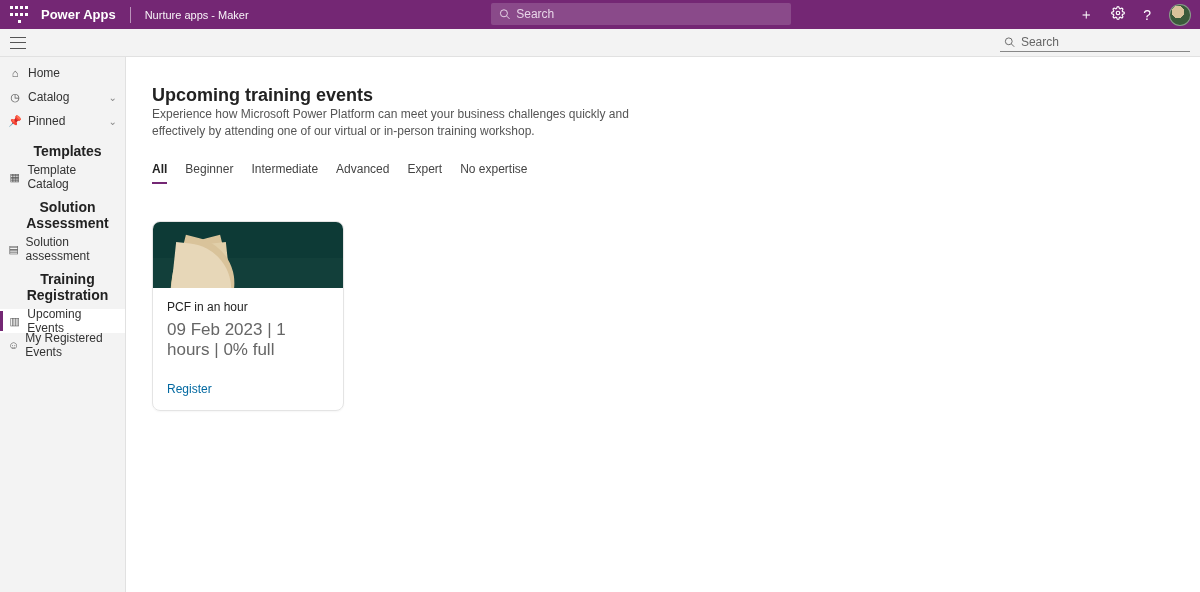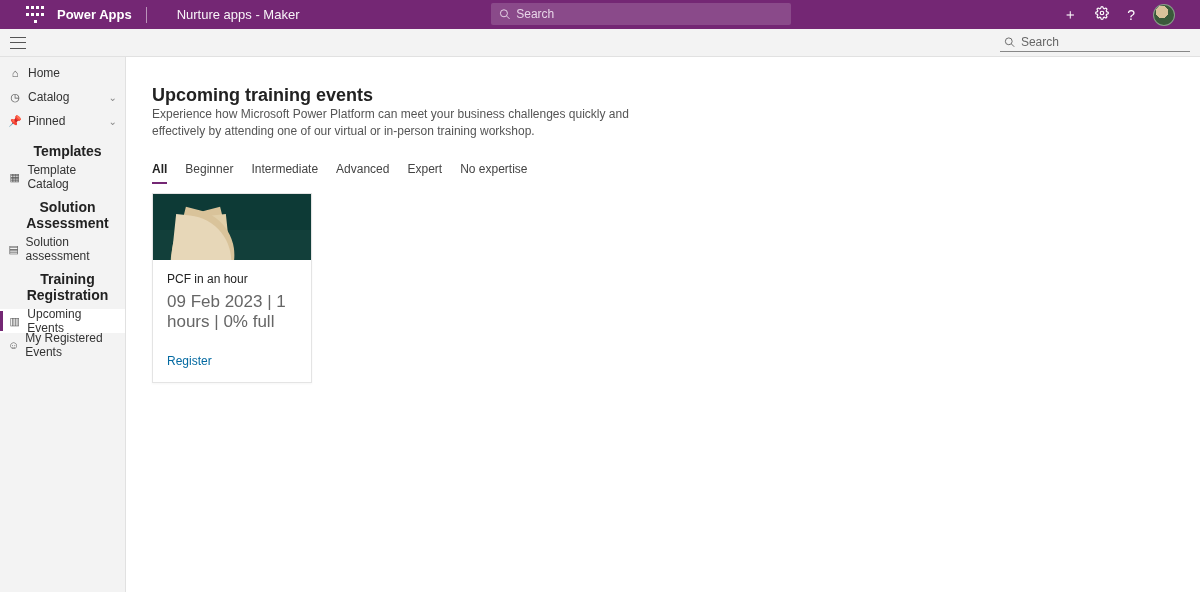--- a/index.html
+++ b/index.html
@@ -5,27 +5,27 @@
 * { margin: 0; padding: 0; box-sizing: border-box; font-family: "Segoe UI", -apple-system, sans-serif; }
 html, body { width: 1200px; height: 592px; overflow: hidden; background: #f3f3f3; }
 
 
 .topbar {
   height: 29px;
   background: #742774;
   display: flex;
   align-items: center;
   color: #fff;
-  padding: 0 25px;
+  padding: 0 9px;
 }
 .waffle { width: 20px; height: 20px; display: flex; flex-wrap: wrap; gap: 2px; align-items: center; justify-content: center; margin-right: 12px; cursor: pointer; }
 .waffle span { width: 3px; height: 3px; background: #fff; display: block; }
 .app-title { font-weight: 600; font-size: 13px; margin-right: 14px; }
 .app-divider { width: 1px; height: 16px; background: rgba(255,255,255,0.5); margin-right: 14px; }
-.env-name { font-size: 13px; opacity: 0.95; margin-left: 16px; }
+.env-name { font-size: 11px; opacity: 0.95; }
 .top-search {
   margin-left: auto;
   margin-right: auto;
   width: 300px;
   height: 22px;
   background: #8a4a8a;
   border-radius: 2px;
   display: flex;
   align-items: center;
   padding: 0 8px;
@@ -107,24 +107,24 @@
   overflow: auto;
 }
 .page-title { font-size: 18px; font-weight: 600; color: #222; margin-bottom: 0; }
 .page-desc { font-size: 12px; color: #555; max-width: 520px; line-height: 1.4; }
 
 .tabs { display: flex; gap: 18px; margin-top: 22px; border-bottom: 1px solid transparent; }
 .tab { font-size: 12px; color: #444; padding-bottom: 6px; cursor: pointer; }
 .tab.active { font-weight: 600; border-bottom: 2px solid #742774; color: #222; }
 
 .card {
-  margin-top: 8px;
-  width: 160px;
+  margin-top: 36px;
+  width: 192px;
   border: 1px solid #e4e4e4;
-  border-radius: 0;
+  border-radius: 8px;
   overflow: hidden;
   box-shadow: 0 1px 2px rgba(0,0,0,0.04);
 }
 .card-img {
   height: 66px;
   background: linear-gradient(180deg, #0d3a36 0%, #0d3a36 55%, #123f3a 55%, #123f3a 100%);
   position: relative;
   overflow: hidden;
 }
 .book {

